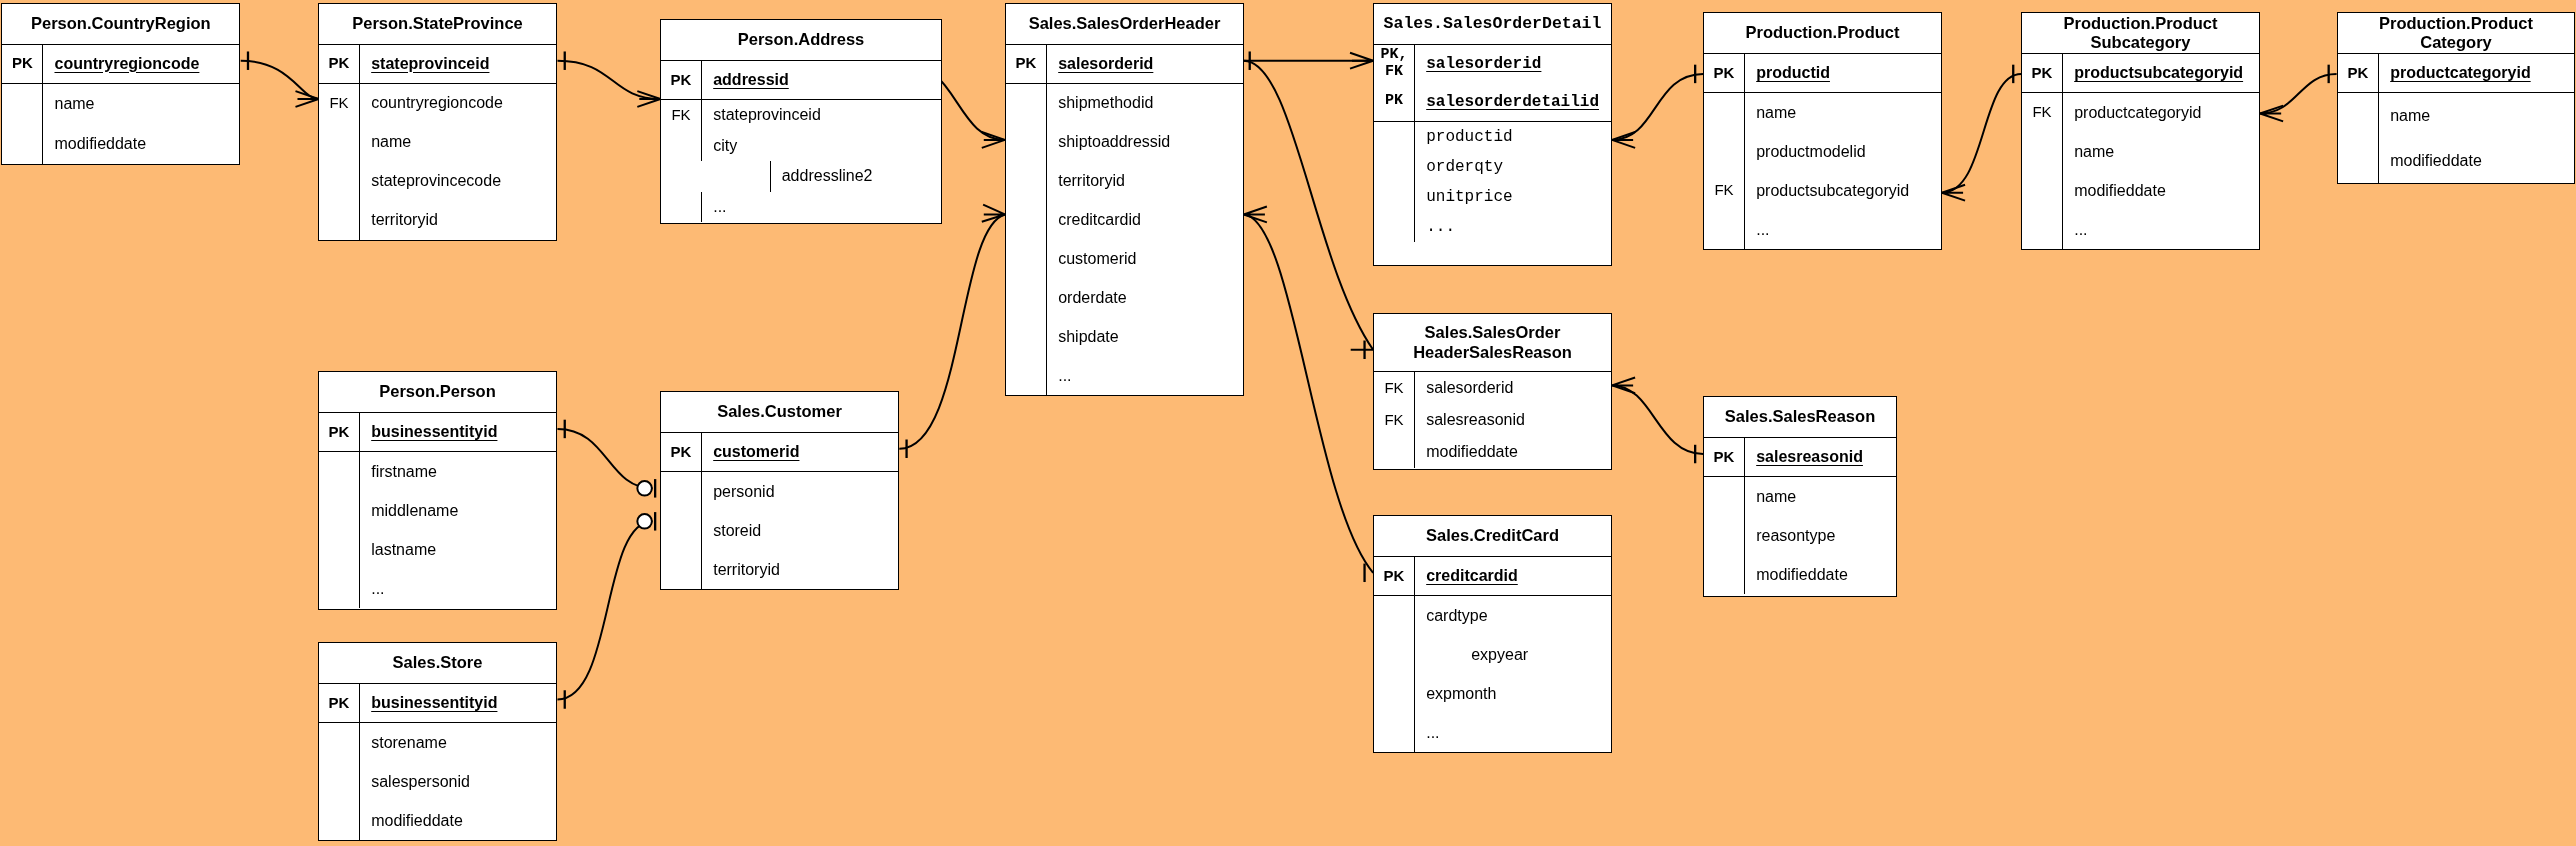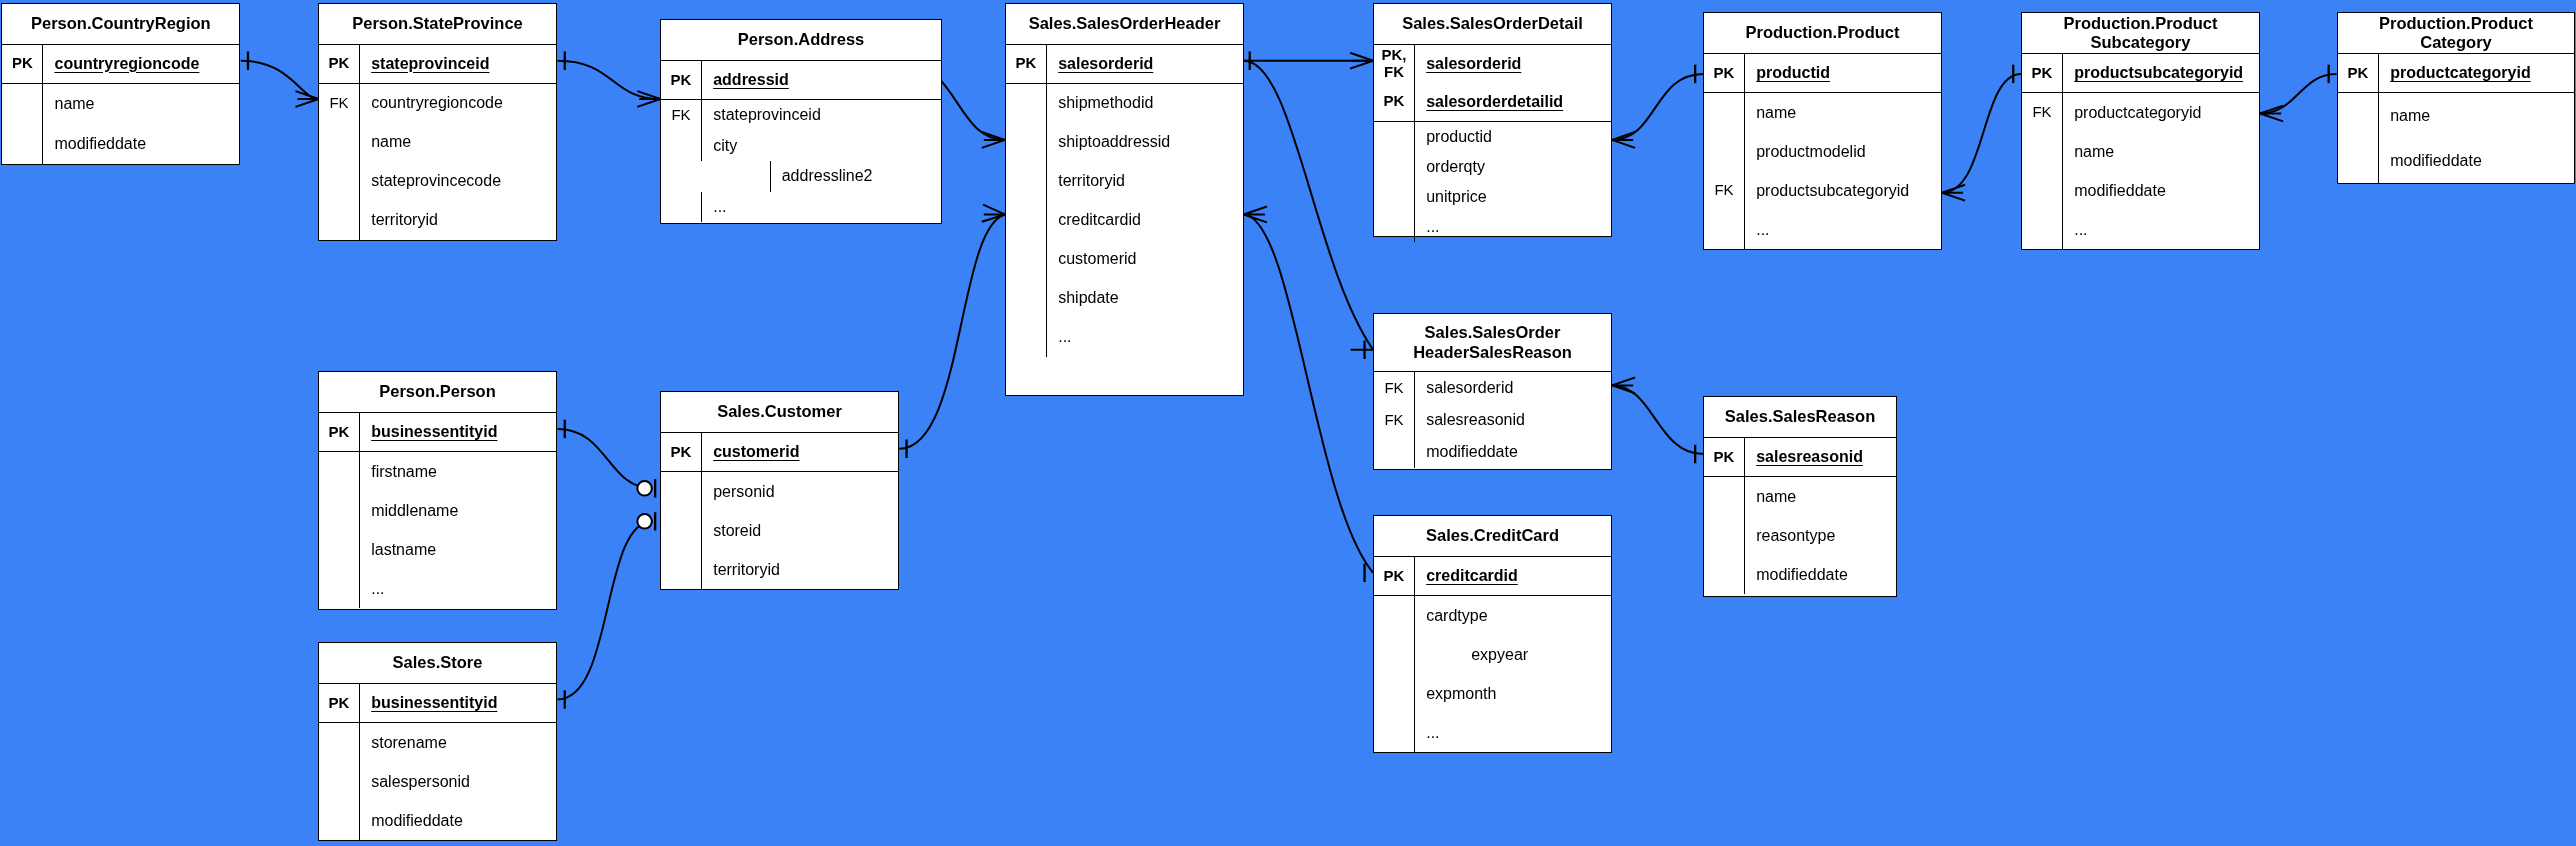--- a/index.html
+++ b/index.html
@@ -1,19 +1,19 @@
 <!DOCTYPE html>
 <html style="font-size:10.6px"><head>
 <meta charset="utf-8">
 <style>
   html,body{margin:0;padding:0;background:#ffffff;}
   #canvas{
     position:relative;
     width:2576px;height:846px;
-    background:#3b82f6;
+    background:#fdba74;
     font-family:"Liberation Sans", sans-serif;
     overflow:hidden;
   }
   #wires{position:absolute;left:0;top:0;width:2576px;height:846px;pointer-events:none;}
   .entity{
     position:absolute;
     box-sizing:border-box;
     border:1.7px solid #000000;
     background:#ffffff;
     display:flex;
@@ -261,29 +261,33 @@
           <div class="attr-row" style="height: 39px; flex: 0 0 39px;">
             <div class="attr-key"></div>
             <div class="attr-name">creditcardid</div>
           </div>
           <div class="attr-row" style="height: 39px; flex: 0 0 39px;">
             <div class="attr-key"></div>
             <div class="attr-name">customerid</div>
           </div>
           <div class="attr-row" style="height: 39px; flex: 0 0 39px;">
             <div class="attr-key"></div>
+            <div class="attr-name">orderdate</div>
+          </div>
+          <div class="attr-row" style="height: 39px; flex: 0 0 39px;">
+            <div class="attr-key"></div>
             <div class="attr-name">shipdate</div>
           </div>
           <div class="attr-row" style="height: 39px; flex: 0 0 39px;">
             <div class="attr-key"></div>
             <div class="attr-name">...</div>
           </div>
         </div>
       </div>
-      <div class="entity" style="left: 1373px; top: 2.6px; width: 239px; height: 234px;">
+      <div class="entity" style="left: 1373px; top: 2.6px; width: 239px; height: 263px; font-family: Liberation Mono, monospace;">
         <div class="ent-title" style="height: 41px; flex: 0 0 41px;">Sales.SalesOrderDetail</div>
         <div class="ent-section pk-section">
           <div class="attr-row" style="height: 38px; flex: 0 0 38px;">
             <div class="attr-key bold">PK,
 FK</div>
             <div class="attr-name pk">salesorderid</div>
           </div>
           <div class="attr-row" style="height: 38px; flex: 0 0 38px;">
             <div class="attr-key bold">PK</div>
             <div class="attr-name pk">salesorderdetailid</div>

